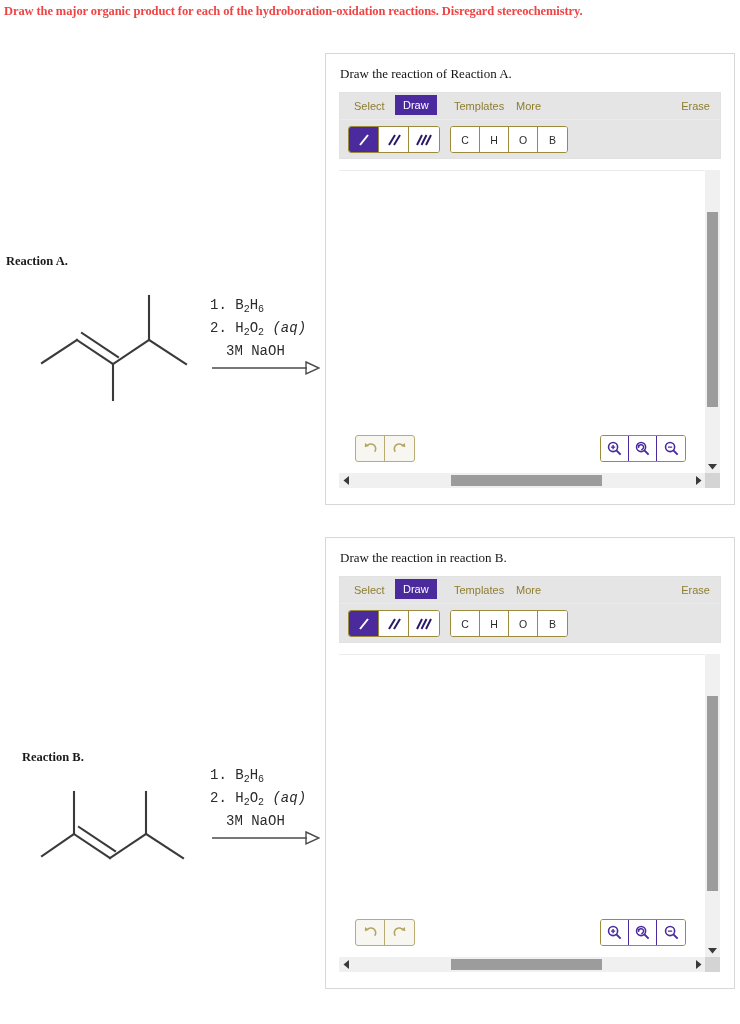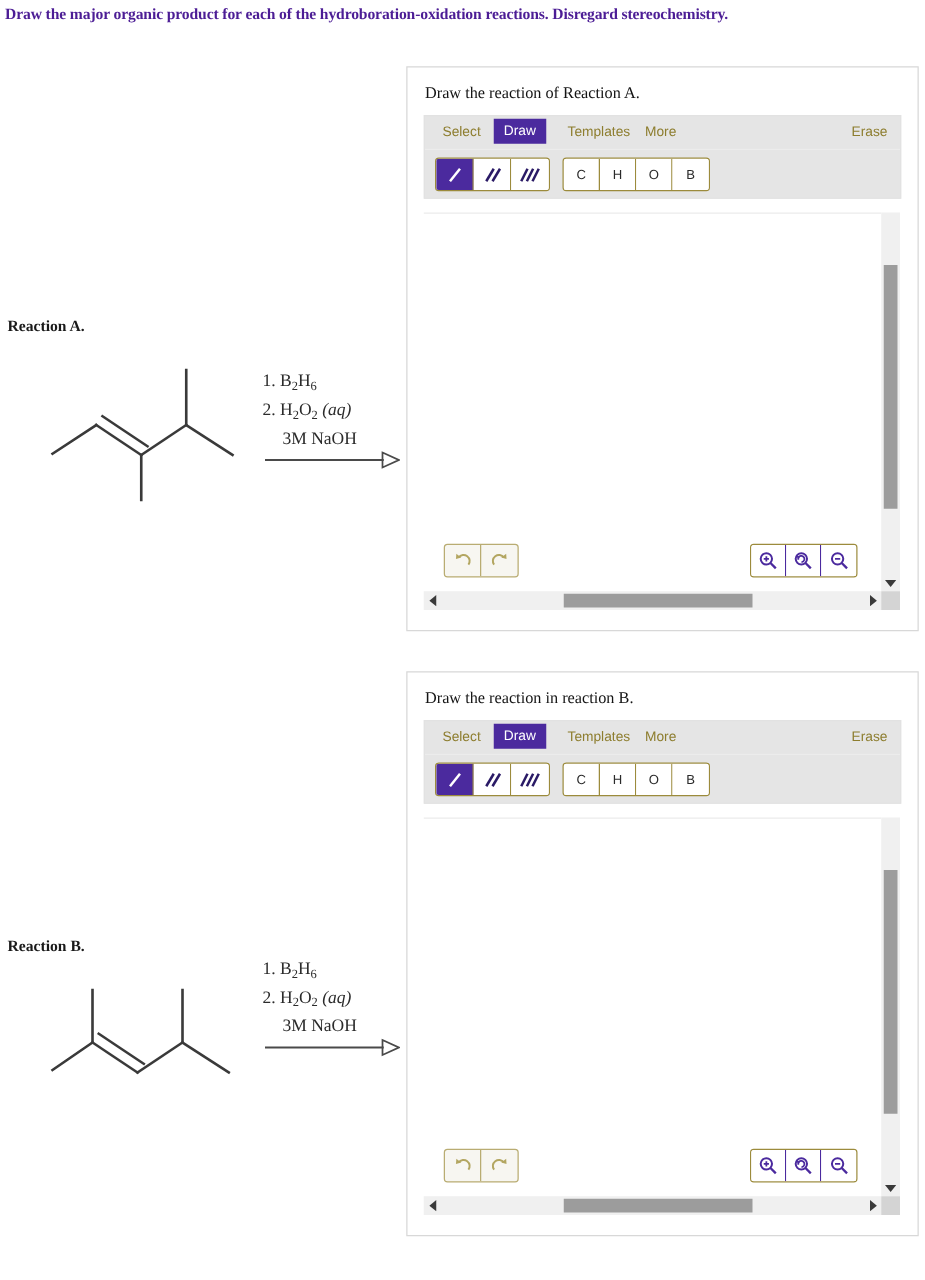--- a/index.html
+++ b/index.html
@@ -15,38 +15,38 @@
   }
 
   
   .page-prompt {
     position: absolute;
     left: 4px; top: 4px;
     width: 730px;
     font-family: "Liberation Serif", serif;
     font-size: 12.5px;
     font-weight: bold;
-    color: #4c1d95;
+    color: #ef4444;
     letter-spacing: -0.1px;
     white-space: nowrap;
   }
 
   
   .reaction-block { position: absolute; margin-top: 48px; }
   .reaction-label {
     position: absolute;
     font-family: "Liberation Serif", serif;
     font-size: 12.5px;
     font-weight: bold;
     color: #1a1a1a;
   }
   .structure-svg { position: absolute; }
   .reagents {
     position: absolute;
-    font-family: Liberation Serif, serif;
+    font-family: Liberation Mono, monospace;
     font-size: 14px;
     color: #2b2b2b;
     line-height: 19px;
     white-space: nowrap;
   }
   .reagents .ln { display: block; }
   .reagents .indent { padding-left: 16px; }
   .reagents sub { font-size: 10px; vertical-align: -3px; }
   .reagents i { font-style: italic; }
   .arrow-svg { position: absolute; }
@@ -272,21 +272,21 @@
   </div>
 
   <svg class="arrow-svg" style="left:212px; top:112px;" width="108" height="16" viewBox="0 0 108 16">
     <line x1="0" y1="8" x2="95" y2="8" stroke="#4a4a4a" stroke-width="1.6"></line>
     <polygon points="94,2 107,8 94,14" fill="none" stroke="#4a4a4a" stroke-width="1.4"></polygon>
   </svg>
 </div>
 
 <div class="reaction-block" style="left:0; top:698px; width:320px; height:140px;">
 
-  <div class="reaction-label" style="left:6px; top:4px;">Reaction B.</div>
+  <div class="reaction-label" style="left:22px; top:4px;">Reaction B.</div>
 
   <svg class="structure-svg" style="left:38px; top:38px;" width="152" height="85" viewBox="0 0 152 85">
     <g stroke="#3a3a3a" stroke-width="2.1" fill="none" stroke-linecap="square">
 
       <line x1="4" y1="72" x2="36" y2="50"></line>
 
       <line x1="36" y1="50" x2="36" y2="8"></line>
 
       <line x1="36" y1="50" x2="72" y2="74"></line>
       <line x1="41" y1="43" x2="77" y2="67"></line>

